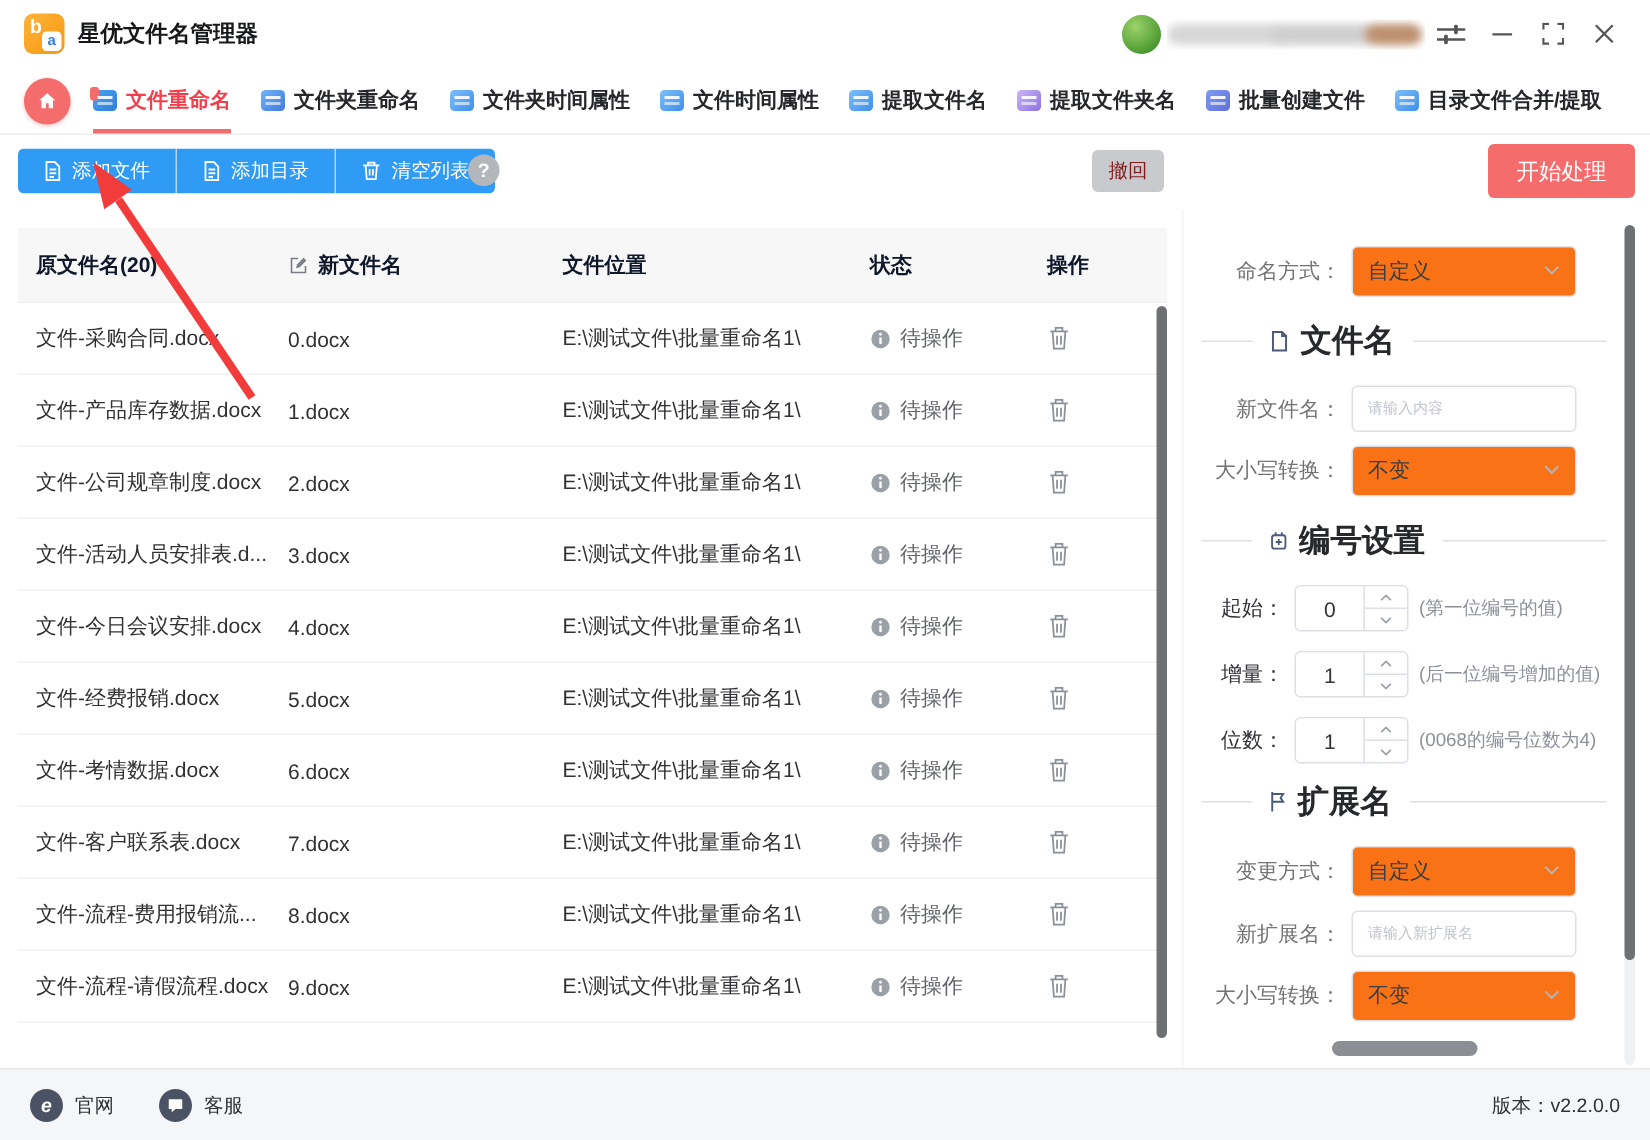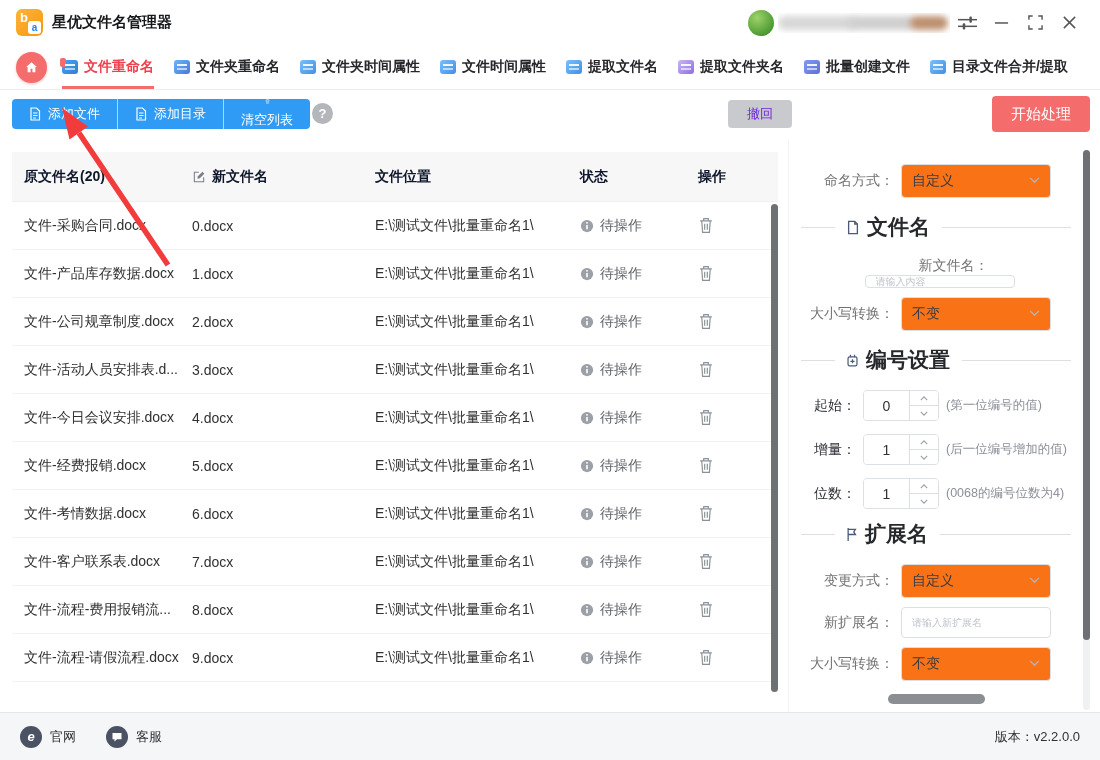--- a/index.html
+++ b/index.html
@@ -41,24 +41,24 @@
   .tabicon[data-name="file-rename-icon"]::before{content:"";position:absolute;left:-2px;top:-2px;width:6px;height:9px;background:#f56c6c;border-radius:2px;}
   .tabicon[data-name="extract-foldername-icon"]{background:linear-gradient(135deg,#c9b6f5,#8d6fe0);}
   .tabicon[data-name="batch-create-icon"]{background:linear-gradient(135deg,#7f9bf0,#5f6fd8);}
   .tabicon[data-name="folder-rename-icon"]{background:linear-gradient(135deg,#6db4f7,#4679de);}
 
   
   .toolbar{position:absolute;left:0;top:90px;width:1100px;height:62px;}
   .btn-group{position:absolute;left:12px;top:9px;display:flex;border-radius:4px;overflow:hidden;}
   .tb-btn{background:#2f9bf4;color:#fff;font-size:13px;height:30px;padding:0 17px;display:flex;align-items:center;gap:7px;
           border:none;border-right:1px solid rgba(255,255,255,.6);cursor:pointer;font-family:inherit;}
-  .tb-btn:last-child{border-right:none;flex-direction:column;}
+  .tb-btn:last-child{border-right:none;}
   .help-circle{position:absolute;left:312px;top:13px;width:21px;height:21px;border-radius:50%;background:#b3b6bb;color:#fff;
                font-weight:700;font-size:13px;display:flex;align-items:center;justify-content:center;}
-  .undo-btn{position:absolute;left:728px;top:10px;width:64px;height:28px;background:#c9cacd;color:#6d28d9;border:none;
+  .undo-btn{position:absolute;left:728px;top:10px;width:48px;height:28px;background:#c9cacd;color:#7f1d1d;border:none;
             border-radius:4px;font-size:13px;font-family:inherit;}
   .start-btn{position:absolute;right:10px;top:6px;width:98px;height:36px;background:#f56c6c;color:#fff;border:none;
              border-radius:4px;font-size:15px;font-family:inherit;cursor:pointer;}
 
   
   .table{position:absolute;left:12px;top:152px;width:766px;height:548px;overflow:hidden;font-size:14px;}
   .thead,.trow{display:grid;grid-template-columns:168px 183px 205px 118px 1fr;align-items:center;}
   .thead{height:50px;background:#f7f7f8;font-weight:700;color:#0f172a;border-bottom:1px solid #eef0f2;}
   .cell{padding-left:12px;white-space:nowrap;overflow:hidden;display:flex;align-items:center;gap:6px;}
   .trow{height:48px;border-bottom:1px solid #f1f2f4;color:#303133;background:#fff;}
@@ -463,21 +463,21 @@
       <span class="dicon" data-name="file-icon">
           <svg width="14" height="15" viewBox="0 0 16 17" fill="none" stroke="currentColor" stroke-width="1.5">
             <path d="M3 1.5h7l3 3v11H3z"></path>
             <path d="M10 1.5v3h3"></path>
           </svg>
         </span>
       <span class="dtitle" data-name="filename-section-title">文件名</span>
       <div class="dr"></div>
     </div>
 
-    <div class="prow" style="top:117px;flex-direction:column;" data-name="new-filename-row">
+    <div class="prow" style="top:117px;" data-name="new-filename-row">
       <div class="plabel" data-name="new-filename-label">新文件名：</div>
       <input class="ptext" data-name="new-filename-input" placeholder="请输入内容" style="">
     </div>
 
     <div class="prow" style="top:158px;" data-name="filename-case-row">
       <div class="plabel" data-name="filename-case-label">大小写转换：</div>
       <div class="pselect" data-name="filename-case-select">
         <span>不变</span>
         <svg width="11" height="7" viewBox="0 0 12 8" data-name="chevron-down-icon">
             <path fill="none" stroke="#b0b4bb" stroke-width="1.6" d="M1 1l5 5 5-5"></path>

